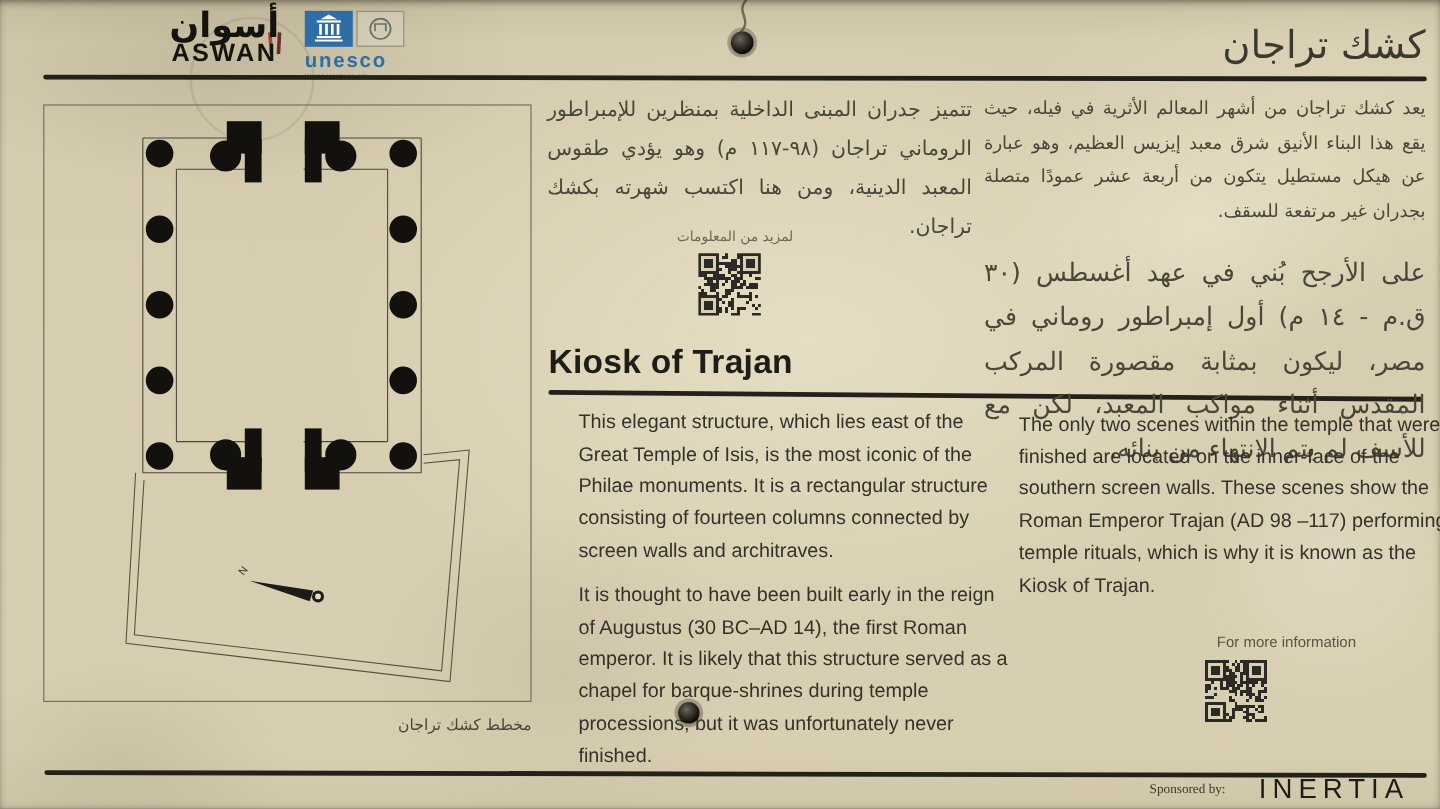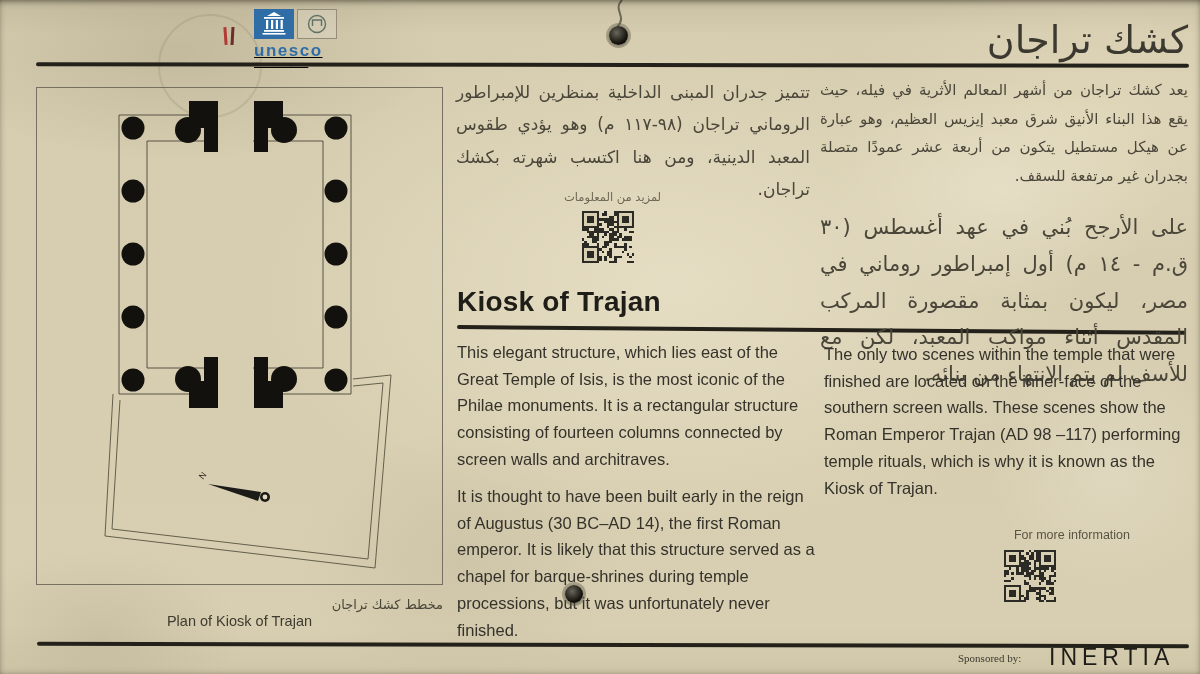--- a/index.html
+++ b/index.html
@@ -23,48 +23,48 @@
 
   
   .stamp{left:158px;top:14px;width:100px;height:100px;border:2px solid rgba(110,100,75,.16);border-radius:50%;}
   .flag-mark{left:223px;top:27px;width:14px;height:20px;}
   .flag-mark i{position:absolute;top:0;width:3px;height:18px;display:block;}
   .flag-mark i:nth-child(1){left:1px;background:var(--flag-red);transform:rotate(-4deg);}
   .flag-mark i:nth-child(2){left:8px;background:#6d2c28;transform:rotate(3deg);}
   .aswan{left:127px;top:6px;width:120px;text-align:center;color:#14130f;}
   .aswan-ar{font-family:"DejaVu Sans",sans-serif;font-size:29px;font-weight:bold;line-height:1.05;}
   .aswan-en{font-size:21px;font-weight:800;letter-spacing:2px;margin-top:-3px;}
-  .unesco{left:254px;top:9px;width:86px;text-decoration:underline;}
+  .unesco{left:254px;top:9px;width:86px;}
   .unesco-row{display:flex;gap:3px;height:30px;}
   .unesco-sq{width:40px;height:30px;background:var(--unesco-blue);}
   .unesco-emblem{width:40px;height:30px;border:1px solid #938d79;box-sizing:border-box;display:grid;place-items:center;background:rgba(255,255,255,.15);}
   .unesco-name{color:var(--unesco-blue);font-weight:bold;font-size:17px;letter-spacing:1.5px;margin-top:3px;line-height:1;}
   .unesco-sub{font-size:5.5px;color:#8a8470;margin-top:2px;letter-spacing:.4px;}
-  .title-ar{right:12px;top:18px;font-family:"DejaVu Sans",sans-serif;font-size:38px;color:#3c3a30;}
+  .title-ar{right:12px;top:18px;font-family:"DejaVu Sans",sans-serif;font-size:32px;color:#3c3a30;}
 
   
   .rule{position:absolute;background:var(--line);height:4px;border-radius:2px;}
   .rule-top{left:36px;top:63px;width:1153px;transform:rotate(.08deg);}
   .rule-mid{left:457px;top:325px;width:729px;height:4px;transform:rotate(.45deg);transform-origin:left center;}
   .rule-bottom{left:37px;top:643px;width:1152px;transform:rotate(.12deg);}
 
   
   .plan-panel{left:36px;top:87px;width:407px;height:498px;border:1px solid #767060;box-sizing:border-box;}
   .plan-cap{left:36px;width:407px;text-align:center;color:#53503e;}
   .plan-cap-ar{top:597px;font-family:"DejaVu Sans",sans-serif;font-size:13px;}
   .plan-cap-en{top:613px;font-size:14.5px;color:#3e3b2f;}
 
   
   .ar{font-family:"DejaVu Sans",sans-serif;direction:rtl;text-align:justify;color:var(--arabic-ink);}
   .ar-intro{left:456px;top:76px;width:354px;font-size:17px;line-height:1.9;}
   .ar1{left:820px;top:76px;width:368px;font-size:15px;line-height:1.9;}
   .ar2{left:820px;top:209px;width:368px;font-size:21px;line-height:1.75;}
   .qr-label-mid{left:564px;top:190px;font-family:"DejaVu Sans",sans-serif;font-size:11.5px;color:#6e6855;direction:rtl;}
   .heading-en{left:457px;top:286px;font-size:28px;font-weight:bold;color:#1e1d18;letter-spacing:.2px;}
-  .en-p{color:#34322a;font-size:16.5px;line-height:1.62;}
+  .en-p{color:#34322a;font-size:16.5px;line-height:1.62;margin-left:25px;}
   .p1{left:457px;top:339px;width:356px;}
   .p2{left:457px;top:483px;width:362px;}
   .p3{left:824px;top:341px;width:370px;}
   .info-label{left:930px;top:528px;width:200px;text-align:right;font-size:12.5px;color:#5a5443;}
 
   
   .bolt{position:absolute;border-radius:50%;
     background:radial-gradient(circle at 40% 35%, #6a675f 0%, #3a372e 35%, #14120c 65%, #000 100%);
     box-shadow:0 0 0 3px rgba(95,90,72,.4), 0 1px 3px rgba(0,0,0,.35);}
   .bolt-top{left:609px;top:26px;width:19px;height:19px;}
@@ -86,20 +86,24 @@
   <div class="stain" style="left:830px;top:80px;width:340px;height:220px;background:radial-gradient(closest-side,rgba(255,250,233,.28),rgba(255,250,233,0));"></div>
   <div class="stain" style="left:-40px;top:550px;width:280px;height:170px;background:radial-gradient(closest-side,rgba(118,108,84,.14),rgba(118,108,84,0));"></div>
   <div class="stain" style="left:990px;top:350px;width:240px;height:240px;background:radial-gradient(closest-side,rgba(255,252,240,.2),rgba(255,252,240,0));"></div>
 
   <div class="abs stamp"></div>
   <div class="abs flag-mark">
       <i></i>
       <i></i>
     </div>
 
+  <div class="abs aswan">
+    <div class="aswan-ar">أسوان</div>
+    <div class="aswan-en">ASWAN</div>
+  </div>
 
   <div class="abs unesco">
     <div class="unesco-row">
       <div class="unesco-sq">
         <svg width="40" height="30" viewBox="0 0 40 30" aria-hidden="true">
           <g fill="#ffffff">
             <path d="M20,3 L27,7 H13 Z"></path>
             <rect x="10" y="8" width="20" height="1.8"></rect>
             <rect x="12" y="11" width="2.2" height="9"></rect>
             <rect x="17" y="11" width="2.2" height="9"></rect>
@@ -170,21 +174,20 @@
 
       <g>
         <path d="M171,396 L224,404 L221,413 Z" fill="#1c1b18"></path>
         <circle cx="228" cy="409" r="5" fill="#1c1b18"></circle>
         <circle cx="228" cy="409" r="2.4" fill="#e4dcc1"></circle>
         <text x="166" y="392" font-size="9" fill="#3c392f" transform="rotate(-52 166 392)" font-family="Liberation Sans, sans-serif">N</text>
       </g>
     </svg>
   </div>
   <div class="abs plan-cap plan-cap-ar ar" style="text-align:right;">مخطط كشك تراجان</div>
-  <div class="abs plan-cap plan-cap-en">Plan of Kiosk of Trajan</div>
 
   <div class="abs ar ar-intro">تتميز جدران المبنى الداخلية بمنظرين للإمبراطور الروماني تراجان (٩٨-١١٧ م) وهو يؤدي طقوس المعبد الدينية، ومن هنا اكتسب شهرته بكشك تراجان.</div>
   <div class="abs qr-label-mid">لمزيد من المعلومات</div>
   <div class="qr" style="left:582px;top:211px;"><svg width="52" height="52" viewBox="0 0 21 21" shape-rendering="crispEdges">
         <g fill="#2c2a24">
           <rect x="0" y="0" width="7" height="7"></rect>
           <rect x="1" y="1" width="5" height="5" fill="#d8cfb2"></rect>
           <rect x="2" y="2" width="3" height="3"></rect>
           <rect x="14" y="0" width="7" height="7"></rect>
           <rect x="15" y="1" width="5" height="5" fill="#d8cfb2"></rect>

